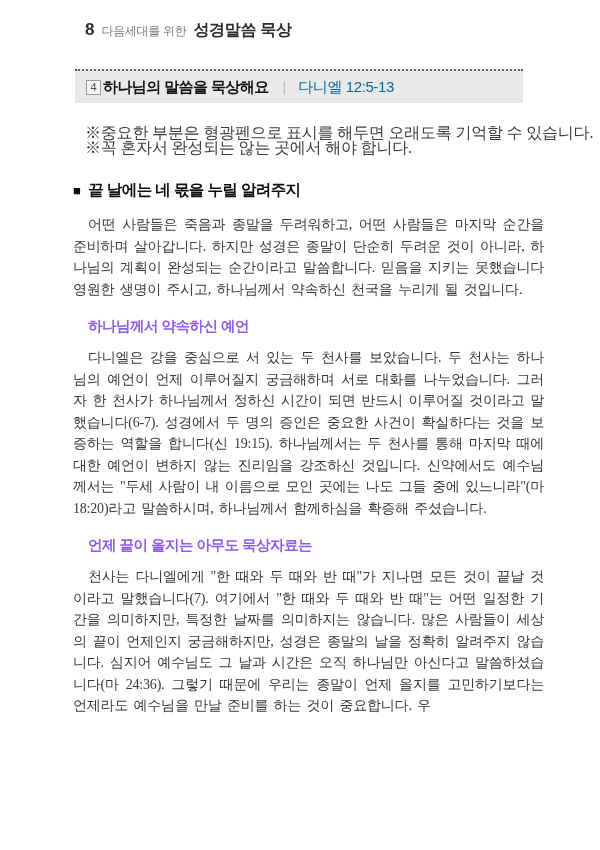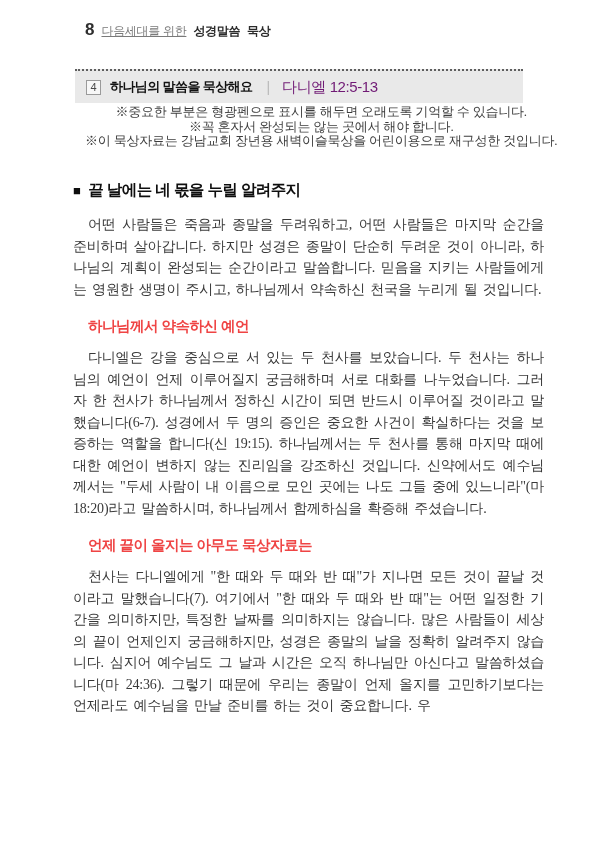--- a/index.html
+++ b/index.html
@@ -25,28 +25,26 @@
   }
   .running-head .pagenum {
     font-size: 17px;
     font-weight: bold;
     color: #2f2f2f;
   }
   .running-head .head-light {
     font-size: 12px;
     color: #7a7a7a;
     letter-spacing: -0.3px;
-    text-decoration: underline;
   }
   .running-head .head-bold {
-    font-size: 12px;
+    font-size: 16px;
     font-weight: bold;
     color: #2b2b2b;
     letter-spacing: -0.3px;
-    font-family: Liberation Mono, monospace;
   }
 
   
   .lesson-header {
     position: absolute;
     left: 75px;
     top: 69px;
     width: 448px;
     height: 34px;
     box-sizing: border-box;
@@ -62,51 +60,50 @@
     box-sizing: border-box;
     border: 1px solid #9a9a9a;
     background: #f7f7f7;
     color: #4a4a4a;
     font-size: 11px;
     line-height: 13px;
     text-align: center;
     flex: 0 0 auto;
   }
   .lesson-title {
-    margin-left: 9px;
-    font-size: 13px;
+    margin-left: 2px;
+    font-size: 15px;
     font-weight: bold;
     color: #121212;
     letter-spacing: -0.6px;
     white-space: nowrap;
     text-align: right;
   }
   .lesson-divider {
     margin: 0 12px 0 14px;
     color: #b8b8b8;
     font-size: 14px;
   }
   .lesson-ref {
     font-size: 15px;
-    color: #701a75;
+    color: #0369a1;
     letter-spacing: -0.4px;
     white-space: nowrap;
   }
 
   
   .notes {
     position: absolute;
     left: 85px;
-    top: 105px;
+    top: 126px;
     font-family: "Liberation Serif", "DejaVu Serif", serif;
-    font-size: 13px;
+    font-size: 16px;
     line-height: 14.5px;
     color: #3c3c3c;
     letter-spacing: -0.2px;
-    text-align: center;
   }
   .note-line { margin: 0; }
 
   
   .article {
     position: absolute;
     left: 73px;
     top: 180px;
     width: 471px;
   }
@@ -121,21 +118,21 @@
   }
   .main-title .marker {
     font-size: 13px;
     margin-right: 8px;
     color: #0e0e0e;
   }
   .sub-heading {
     margin: 17px 0 11px 0;
     font-size: 14.5px;
     font-weight: bold;
-    color: #ef4444;
+    color: #8b5cf6;
     letter-spacing: -0.5px;
     padding-left: 15px;
   }
   .body-para {
     margin: 0;
     font-family: "Liberation Serif", "DejaVu Serif", serif;
     font-size: 14px;
     line-height: 21.5px;
     color: #383838;
     text-align: justify;
@@ -159,32 +156,31 @@
   <div class="lesson-header">
     <span class="lesson-num">4</span>
     <span class="lesson-title">하나님의 말씀을 묵상해요</span>
     <span class="lesson-divider">|</span>
     <span class="lesson-ref">다니엘 12:5-13</span>
   </div>
 
   <div class="notes">
     <p class="note-line">※중요한 부분은 형광펜으로 표시를 해두면 오래도록 기억할 수 있습니다.</p>
     <p class="note-line">※꼭 혼자서 완성되는 않는 곳에서 해야 합니다.</p>
-    <p class="note-line">※이 묵상자료는 강남교회 장년용 새벽이슬묵상을 어린이용으로 재구성한 것입니다.</p>
   </div>
 
   <div class="article">
 
     <h2 class="main-title">
       <span class="marker">■</span>
       <span>끝 날에는 네 몫을 누릴 알려주지</span>
     </h2>
 
     <section>
-      <p class="body-para">어떤 사람들은 죽음과 종말을 두려워하고, 어떤 사람들은 마지막 순간을 준비하며 살아갑니다. 하지만 성경은 종말이 단순히 두려운 것이 아니라, 하나님의 계획이 완성되는 순간이라고 말씀합니다. 믿음을 지키는 사람들에게는 영원한 생명이 주시고, 하나님께서 약속하신 천국을 누리게 될 것입니다.</p>
+      <p class="body-para">어떤 사람들은 죽음과 종말을 두려워하고, 어떤 사람들은 마지막 순간을 준비하며 살아갑니다. 하지만 성경은 종말이 단순히 두려운 것이 아니라, 하나님의 계획이 완성되는 순간이라고 말씀합니다. 믿음을 지키는 못했습니다 영원한 생명이 주시고, 하나님께서 약속하신 천국을 누리게 될 것입니다.</p>
     </section>
 
     <section>
       <h3 class="sub-heading">하나님께서 약속하신 예언</h3>
       <p class="body-para">다니엘은 강을 중심으로 서 있는 두 천사를 보았습니다. 두 천사는 하나님의 예언이 언제 이루어질지 궁금해하며 서로 대화를 나누었습니다. 그러자 한 천사가 하나님께서 정하신 시간이 되면 반드시 이루어질 것이라고 말했습니다(6-7). 성경에서 두 명의 증인은 중요한 사건이 확실하다는 것을 보증하는 역할을 합니다(신 19:15). 하나님께서는 두 천사를 통해 마지막 때에 대한 예언이 변하지 않는 진리임을 강조하신 것입니다. 신약에서도 예수님께서는 "두세 사람이 내 이름으로 모인 곳에는 나도 그들 중에 있느니라"(마 18:20)라고 말씀하시며, 하나님께서 함께하심을 확증해 주셨습니다.</p>
     </section>
 
     <section>
       <h3 class="sub-heading">언제 끝이 올지는 아무도 묵상자료는</h3>
       <p class="body-para">천사는 다니엘에게 "한 때와 두 때와 반 때"가 지나면 모든 것이 끝날 것이라고 말했습니다(7). 여기에서 "한 때와 두 때와 반 때"는 어떤 일정한 기간을 의미하지만, 특정한 날짜를 의미하지는 않습니다. 많은 사람들이 세상의 끝이 언제인지 궁금해하지만, 성경은 종말의 날을 정확히 알려주지 않습니다. 심지어 예수님도 그 날과 시간은 오직 하나님만 아신다고 말씀하셨습니다(마 24:36). 그렇기 때문에 우리는 종말이 언제 올지를 고민하기보다는 언제라도 예수님을 만날 준비를 하는 것이 중요합니다. 우</p>

